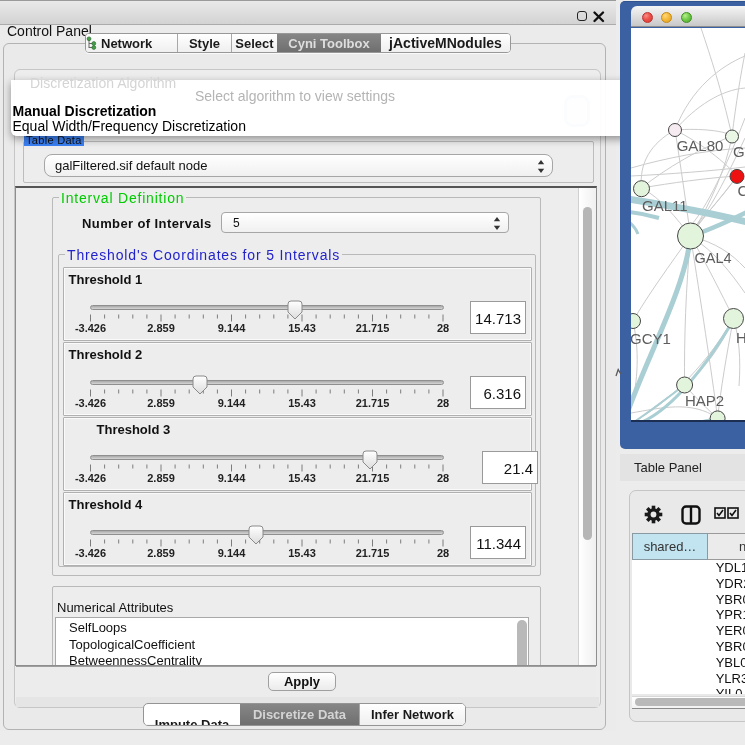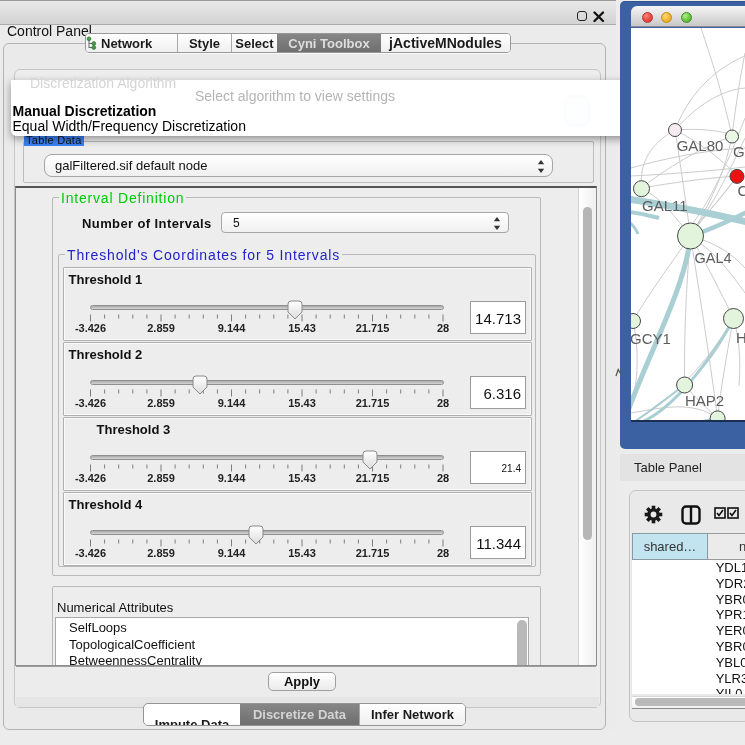--- a/index.html
+++ b/index.html
@@ -189,21 +189,21 @@
     </svg>
   <div class="abs" style="left:44.5px;top:284px;width:60px;text-align:center;font-size:11px;font-weight:bold;color:#222;">-3.426</div>
     <div class="abs" style="left:115.0px;top:284px;width:60px;text-align:center;font-size:11px;font-weight:bold;color:#222;">2.859</div>
     <div class="abs" style="left:185.5px;top:284px;width:60px;text-align:center;font-size:11px;font-weight:bold;color:#222;">9.144</div>
     <div class="abs" style="left:256.0px;top:284px;width:60px;text-align:center;font-size:11px;font-weight:bold;color:#222;">15.43</div>
     <div class="abs" style="left:326.5px;top:284px;width:60px;text-align:center;font-size:11px;font-weight:bold;color:#222;">21.715</div>
     <div class="abs" style="left:397.0px;top:284px;width:60px;text-align:center;font-size:11px;font-weight:bold;color:#222;">28</div>
   <svg class="abs" style="left:346.0px;top:262px;" width="16" height="20" viewBox="0 0 16 20">
       <path d="M1 12 L1 4 Q1 1 4 1 L12 1 Q15 1 15 4 L15 12 L8 19 Z" fill="url(#thg)" stroke="#8a8a8a" stroke-width="1"></path>
     </svg>
-  <div class="abs" style="left:454px;top:262.5px;width:56px;height:33px;border:1px solid #9a9a9a;background:#fff;font-size:10px;color:#111;text-align:right;line-height:33px;padding-right:4px;">21.4</div>
+  <div class="abs" style="left:466px;top:262.5px;width:56px;height:33px;border:1px solid #9a9a9a;background:#fff;font-size:15px;color:#111;text-align:right;line-height:33px;padding-right:4px;">21.4</div>
   <div class="abs" style="left:47px;top:304px;width:469px;height:74px;border:1px solid #b0b0b0;border-radius:1px;box-shadow:inset 0 0 0 1px #fafafa;"></div>
   <div class="abs" style="left:52.5px;top:309px;font-size:13px;font-weight:bold;color:#111;">Threshold 4</div>
   <div class="abs" style="left:74px;top:342px;width:354px;height:5px;border:1px solid #8f8f8f;border-radius:3px;background:linear-gradient(#a8a8a8,#d6d6d6);"></div>
   <svg class="abs" style="left:47px;top:350px;" width="420" height="10" viewBox="0 0 420 10">
       <line x1="27.5" y1="1.5" x2="27.5" y2="8.5" stroke="#7d7d7d" stroke-width="1"></line>
       <line x1="41.6" y1="1.5" x2="41.6" y2="5.5" stroke="#7d7d7d" stroke-width="1"></line>
       <line x1="55.7" y1="1.5" x2="55.7" y2="5.5" stroke="#7d7d7d" stroke-width="1"></line>
       <line x1="69.8" y1="1.5" x2="69.8" y2="5.5" stroke="#7d7d7d" stroke-width="1"></line>
       <line x1="83.9" y1="1.5" x2="83.9" y2="5.5" stroke="#7d7d7d" stroke-width="1"></line>
       <line x1="98.0" y1="1.5" x2="98.0" y2="8.5" stroke="#7d7d7d" stroke-width="1"></line>

